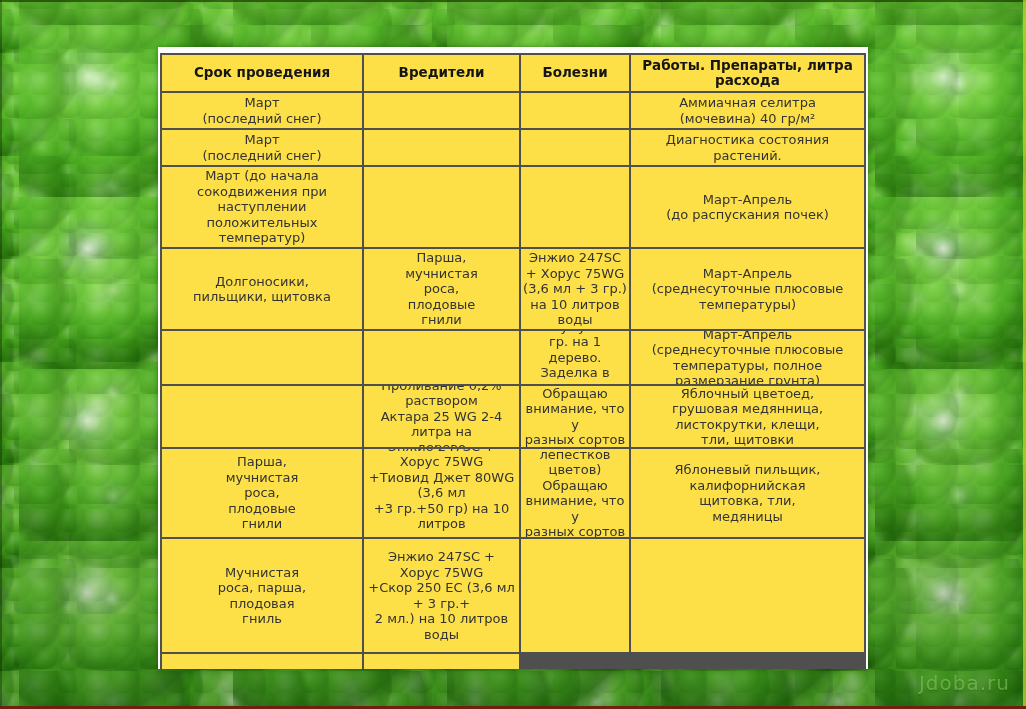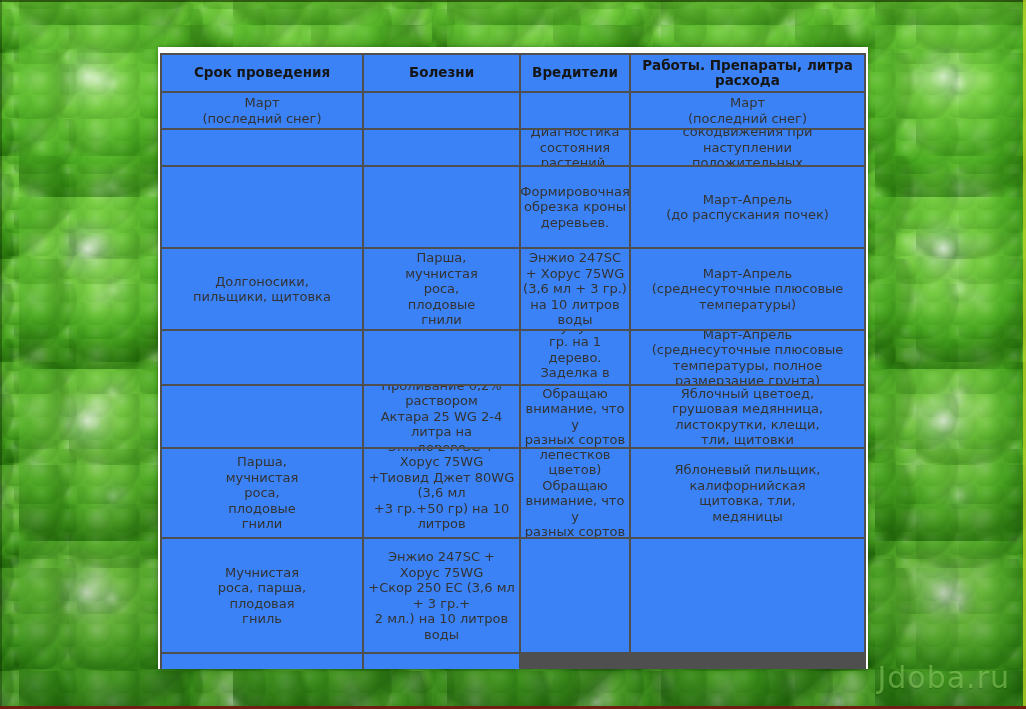--- a/index.html
+++ b/index.html
@@ -27,69 +27,69 @@
     background:#fdfdfb;box-sizing:border-box;padding:6px 2px 0 2px;overflow:hidden;
     box-shadow:0 0 4px rgba(0,40,0,.35);
   }
   .tbl{
     display:grid;
     grid-template-columns:200px 155px 108px 233px;
     grid-template-rows:36px 35px 35px 80px 80px 53px 61px 88px 113px 20px;
     gap:2px;background:#4f4f4f;border:2px solid #4f4f4f;width:702px;
   }
   .cell{
-    background:#3b82f6;display:flex;align-items:center;justify-content:center;
+    background:#fde047;display:flex;align-items:center;justify-content:center;
     text-align:center;white-space:pre-line;overflow:hidden;
     font-size:13px;line-height:15.5px;color:#333;padding:0 2px;
   }
   .cell.hdr{font-weight:bold;color:#151515;font-size:13.5px;}
   .watermark{
     position:absolute;right:16px;bottom:14px;
-    font-size:30px;letter-spacing:1px;color:rgba(160,225,110,.48);
+    font-size:20px;letter-spacing:1px;color:rgba(160,225,110,.48);
     text-shadow:0 1px 1px rgba(0,60,0,.25);
   }
 </style>
 </head>
 <body>
 
 <div class="edge-top"></div>
 <div class="edge-left"></div>
 <div class="edge-right"></div>
 <div class="edge-bottom"></div>
 
 <div class="sheet">
   <div class="tbl">
 
     <div class="cell hdr">Срок проведения</div>
+    <div class="cell hdr">Вредители</div>
     <div class="cell hdr">Болезни</div>
-    <div class="cell hdr">Вредители</div>
     <div class="cell hdr">Работы. Препараты, литра
 расхода</div>
 
     <div class="cell">Март
 (последний снег)</div>
     <div class="cell"></div>
     <div class="cell"></div>
+    <div class="cell">Аммиачная селитра
+(мочевина) 40 гр/м²</div>
 
     <div class="cell">Март
 (последний снег)</div>
     <div class="cell"></div>
     <div class="cell"></div>
     <div class="cell">Диагностика состояния
 растений.</div>
 
     <div class="cell">Март (до начала
 сокодвижения при
 наступлении
 положительных
 температур)</div>
     <div class="cell"></div>
     <div class="cell"></div>
-    <div class="cell">Формировочная обрезка кроны
-деревьев.</div>
 
     <div class="cell">Март-Апрель
 (до распускания почек)</div>
     <div class="cell">Долгоносики,
 пильщики, щитовка</div>
     <div class="cell">Парша,
 мучнистая
 роса,
 плодовые
 гнили</div>

